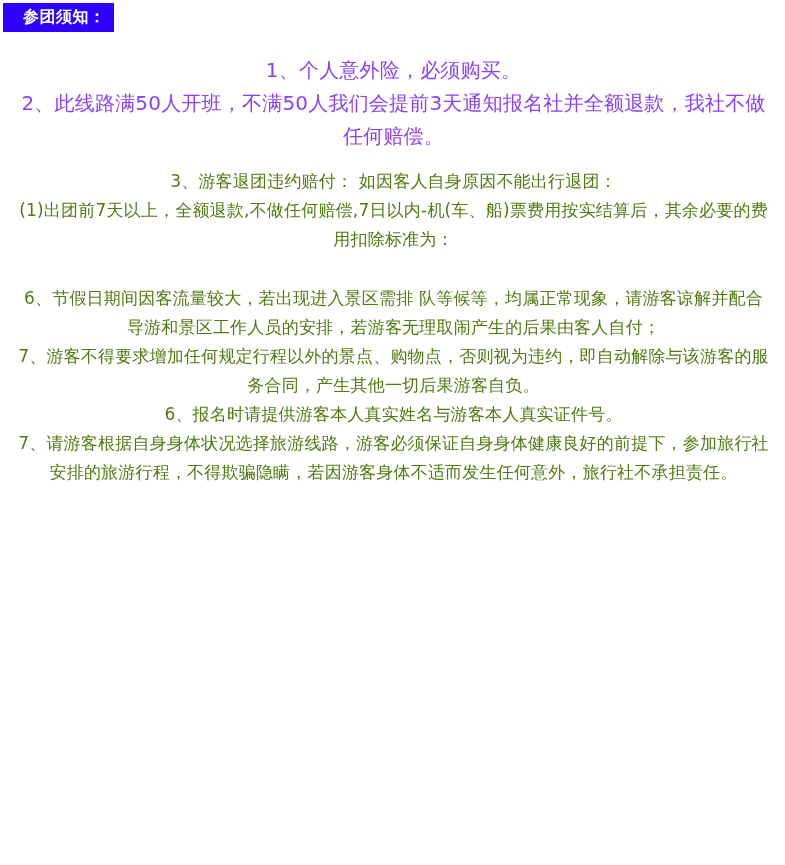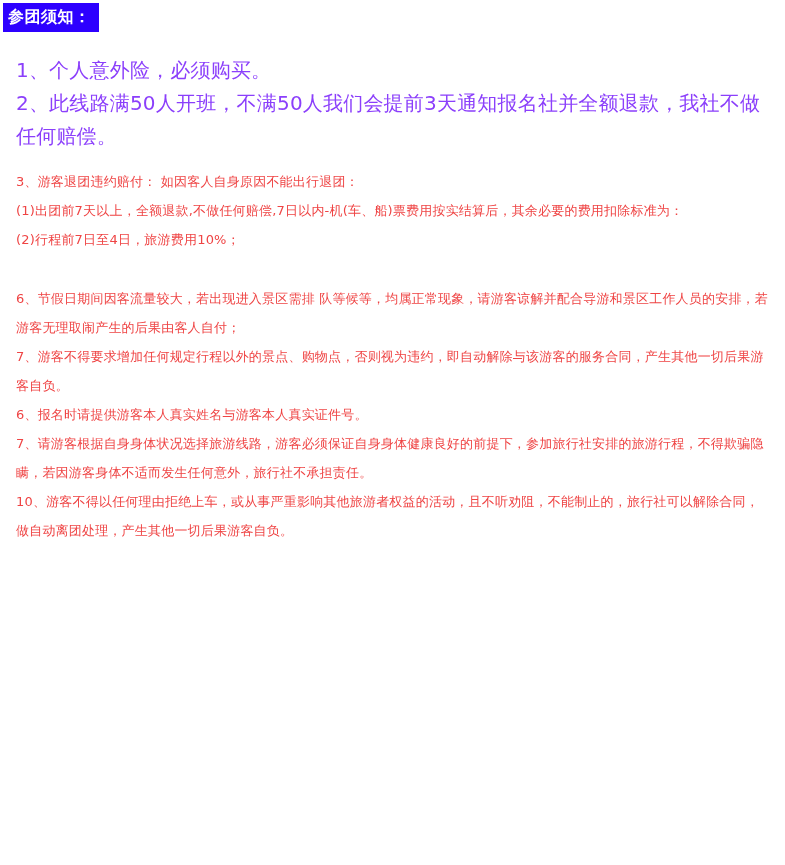--- a/index.html
+++ b/index.html
@@ -20,32 +20,33 @@
     height: 865px;
     box-sizing: border-box;
   }
   .title-bar {
     display: inline-block;
     background: #2d00ff;
     color: #ffffff;
     font-weight: bold;
     font-size: 16px;
     line-height: 20px;
-    padding: 4px 8px 5px 5px;
+    padding: 4px 8px 5px 20px;
     margin: 3px 0 0 3px;
     letter-spacing: 0.5px;
   }
   .body-block {
     padding: 0 14px 0 16px;
     box-sizing: border-box;
+    text-align: center;
   }
   .para {
-    font-size: 13px;
+    font-size: 17px;
     line-height: 29px;
-    color: #ef4444;
+    color: #4d7c0f;
     margin: 0;
     letter-spacing: 0.2px;
   }
   .para.big {
     font-size: 20px;
     line-height: 33px;
     color: #8b3ffb;
   }
   .spacer-sm { height: 14px; }
   .spacer-md { height: 22px; }
@@ -63,24 +64,22 @@
   <div class="body-block">
 
     <p class="para big">1、个人意外险，必须购买。</p>
 
     <p class="para big">2、此线路满50人开班，不满50人我们会提前3天通知报名社并全额退款，我社不做任何赔偿。</p>
 
     <div class="spacer-sm"></div>
 
     <p class="para">3、游客退团违约赔付： 如因客人自身原因不能出行退团：</p>
     <p class="para">(1)出团前7天以上，全额退款,不做任何赔偿,7日以内-机(车、船)票费用按实结算后，其余必要的费用扣除标准为：</p>
-    <p class="para">(2)行程前7日至4日，旅游费用10%；</p>
 
     <div class="spacer-lg"></div>
 
     <p class="para">6、节假日期间因客流量较大，若出现进入景区需排 队等候等，均属正常现象，请游客谅解并配合导游和景区工作人员的安排，若游客无理取闹产生的后果由客人自付；</p>
     <p class="para">7、游客不得要求增加任何规定行程以外的景点、购物点，否则视为违约，即自动解除与该游客的服务合同，产生其他一切后果游客自负。</p>
     <p class="para">6、报名时请提供游客本人真实姓名与游客本人真实证件号。</p>
     <p class="para">7、请游客根据自身身体状况选择旅游线路，游客必须保证自身身体健康良好的前提下，参加旅行社安排的旅游行程，不得欺骗隐瞒，若因游客身体不适而发生任何意外，旅行社不承担责任。</p>
-    <p class="para">10、游客不得以任何理由拒绝上车，或从事严重影响其他旅游者权益的活动，且不听劝阻，不能制止的，旅行社可以解除合同，做自动离团处理，产生其他一切后果游客自负。</p>
 
   </div>
 </div>
 
 </body></html>

